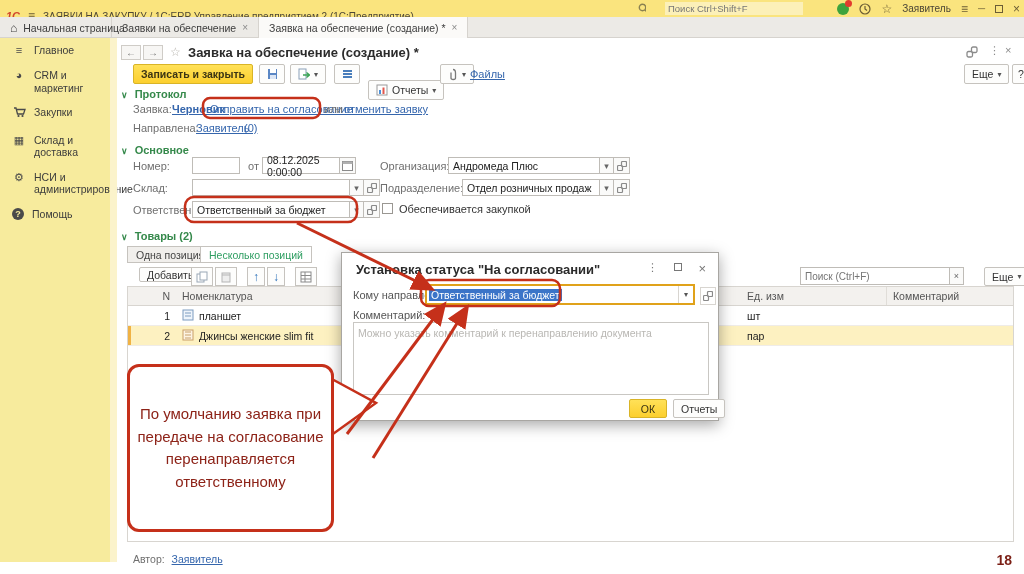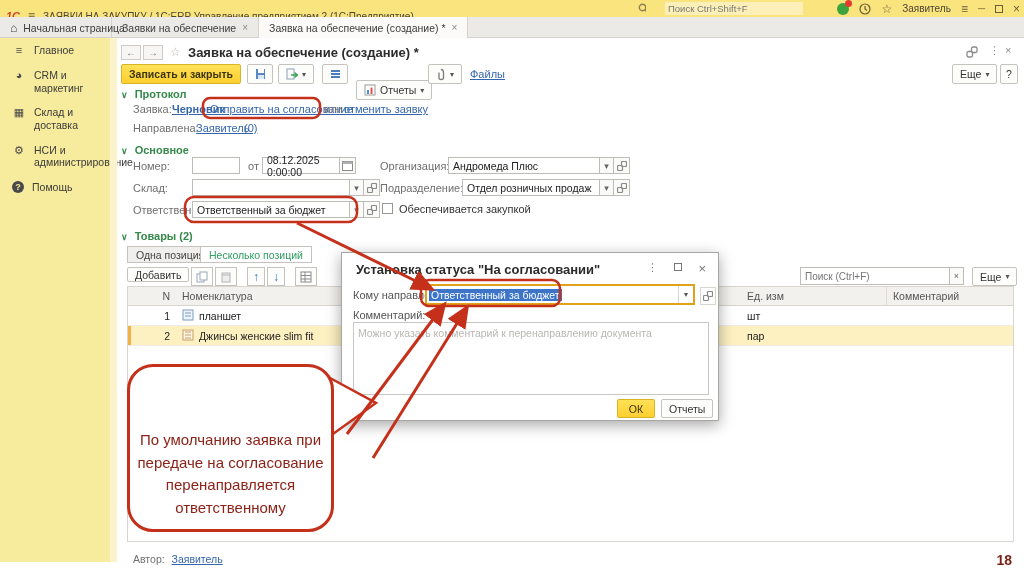--- a/index.html
+++ b/index.html
@@ -28,21 +28,21 @@
   .tab .x { color:#8a8a8a; font-size:10px; }
   .tab .home { color:#444; font-size:12px; }
 
   
   .sidebar { left:0; top:38px; width:110px; height:524px; background:#f7eb9d; }
   .sb-item { display:flex; gap:8px; padding:6px 0 6px 12px; align-items:flex-start; cursor:pointer; color:#3c3c3c; font-size:10.5px; line-height:1.2;}
   .sb-ico { width:14px; text-align:center; color:#4a4a4a; font-size:11px; flex:none; }
   .pale-strip { left:110px; top:38px; width:7px; height:524px; background:#fbf3cb; }
 
   
-  .btn { display:inline-flex; align-items:center; justify-content:center; gap:4px; border:1px solid #c6c3be; background:#fdfdfc; font-size:10.5px; color:#333; cursor:pointer; height:20px; padding:0 7px; border-radius:2px; }
+  .btn { display:inline-flex; align-items:center; justify-content:center; gap:4px; border:1px solid #c6c3be; background:#fdfdfc; font-size:10.5px; color:#333; cursor:pointer; height:20px; padding:0 7px; border-radius:2px;margin-left:12px; }
   .btn-yellow { background:linear-gradient(#ffe158,#fccf2e); border:1px solid #d9b427; font-weight:bold; color:#3a3413; }
   .link { color:#3566ad; text-decoration:underline; cursor:pointer; }
   .lbl { color:#6f6f6f; }
   .fld { border:1px solid #bfbcb7; background:#fff; height:17px; display:flex; align-items:center; padding:0 4px; font-size:10.5px; color:#222; }
   .fld-btn { border:1px solid #bfbcb7; border-left:none; background:#fafaf9; height:17px; display:flex; align-items:center; justify-content:center; color:#666; font-size:9px; cursor:pointer; }
   .sec { color:#35894b; font-weight:bold; font-size:11px; cursor:pointer; }
   .sec .chev { font-size:9px; margin-right:4px; }
   .dd { font-size:8px; color:#555; }
 
   
@@ -70,21 +70,21 @@
   .dlg-ctl { position:absolute; top:8px; color:#777; cursor:pointer; font-size:11px; }
   .sel-text { background:#3b74c8; color:#fff; padding:1px 2px; }
   .focus-fld { position:absolute; left:83px; top:31px; width:270px; height:21px; border:2px solid #e0a21a; background:#fff; display:flex; align-items:center; }
   .focus-fld .grow { flex:1; padding:0 2px; font-size:10.5px; overflow:hidden; white-space:nowrap; }
   .focus-fld .ddcell { width:15px; height:100%; border-left:1px solid #d8d5d0; display:flex; align-items:center; justify-content:center; font-size:8px; color:#555; cursor:pointer; }
   .dlg-ta { position:absolute; left:11px; top:69px; width:356px; height:73px; border:1px solid #c9c7c3; resize:none; font-family:"Liberation Sans",sans-serif; font-size:10.5px; padding:4px; color:#333; }
   .dlg-ta::placeholder { color:#b9b7b3; }
 
   
   .overlay { left:0; top:0; width:1024px; height:574px; z-index:30; pointer-events:none; }
-  .bubble { left:127px; top:364px; width:207px; height:168px; background:#fff; border:3px solid #c5301a; border-radius:26px; z-index:31; display:flex; align-items:flex-end; justify-content:center; text-align:center; padding:10px 1px; color:#8d2318; font-size:15px; line-height:1.5; }
+  .bubble { left:127px; top:364px; width:207px; height:168px; background:#fff; border:3px solid #c5301a; border-radius:12px; z-index:31; display:flex; align-items:center; justify-content:center; text-align:center; padding:10px 1px; color:#8d2318; font-size:15px; line-height:1.5; }
   .page-num { right:12px; bottom:6px; font-size:14px; font-weight:bold; color:#7b1f15; }
 
   .author-line { left:133px; top:553px; font-size:10.5px; }
 </style>
 </head>
 <body>
 
 <div class="abs titlebar">
   <span class="logo">1С</span>
   <span class="tb-menu">≡</span>
@@ -127,20 +127,28 @@
 </div>
 
 <div class="abs sidebar">
   <div class="sb-item">
     <span class="sb-ico">≡</span>
     <span>Главное</span>
   </div>
   <div class="sb-item">
     <span class="sb-ico">◕</span>
     <span>CRM и маркетинг</span>
+  </div>
+  <div class="sb-item">
+    <span class="sb-ico"><svg width="13" height="12">
+          <path d="M1 2 h2 l1.5 6 h6 L12 3.5 H4" fill="none" stroke="#4a4a4a" stroke-width="1.3"></path>
+          <circle cx="5.5" cy="10" r="1.1" fill="#4a4a4a"></circle>
+          <circle cx="9.5" cy="10" r="1.1" fill="#4a4a4a"></circle>
+        </svg></span>
+    <span>Закупки</span>
   </div>
   <div class="sb-item">
     <span class="sb-ico">▦</span>
     <span>Склад и доставка</span>
   </div>
   <div class="sb-item">
     <span class="sb-ico">⚙</span>
     <span style="max-width:70px">НСИ и администрирование</span>
   </div>
   <div class="sb-item">

